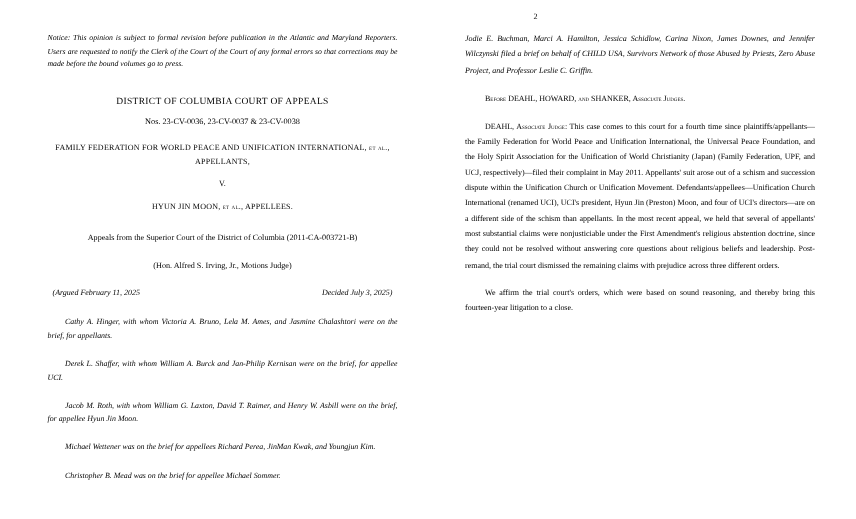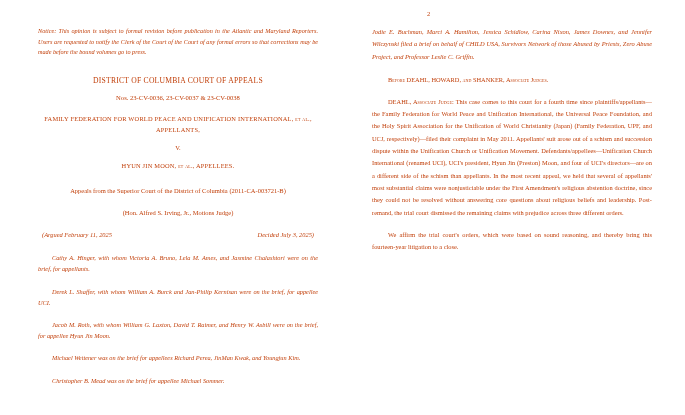--- a/index.html
+++ b/index.html
@@ -7,21 +7,21 @@
     padding: 0;
     background: #8a8a8a;
   }
   #page {
     position: relative;
     width: 685px;
     height: 415px;
     background: #ffffff;
     overflow: hidden;
     font-family: "Liberation Serif", serif;
-    color: #c2410c;
+    color: #000000;
   }
   .page-number {
     position: absolute;
     top: 10px;
     left: 0;
     width: 100%;
     text-align: center;
     font-size: 6.5px;
     font-family: "Liberation Serif", serif;
   }

